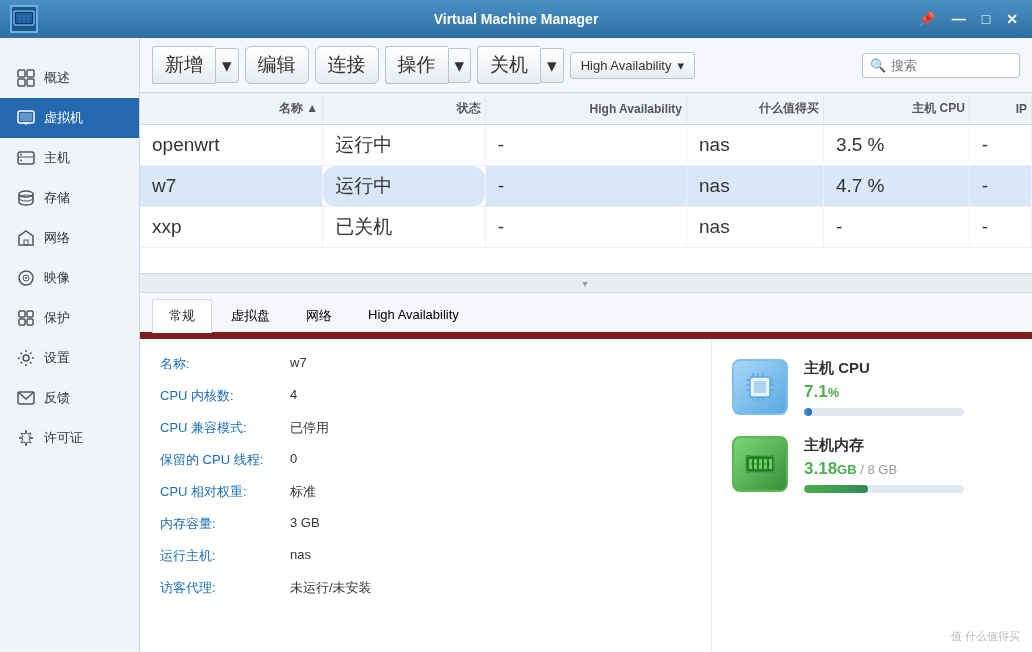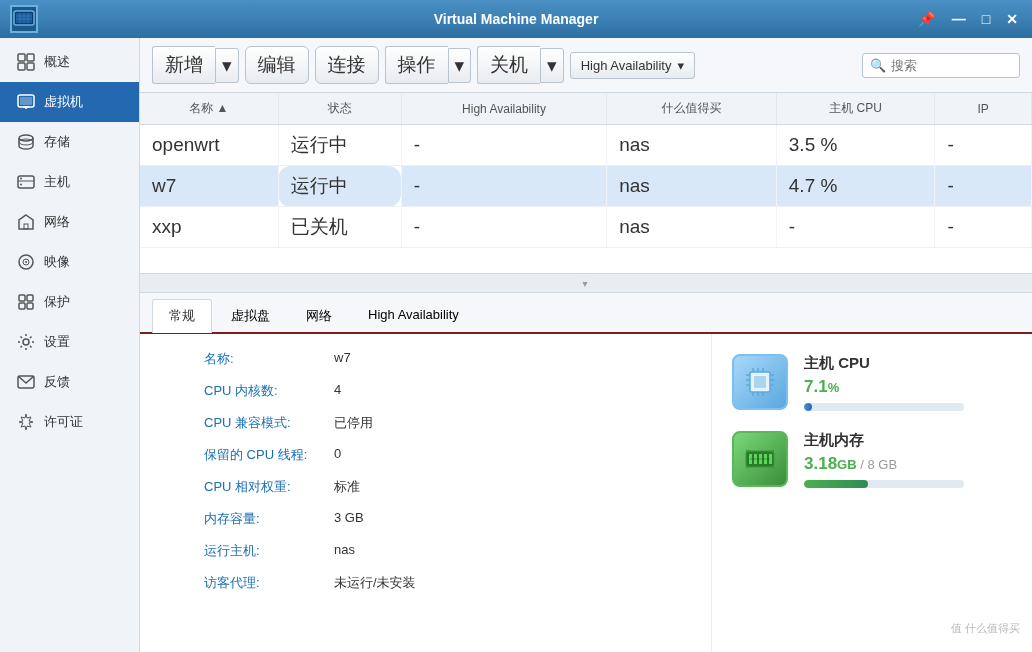--- a/index.html
+++ b/index.html
@@ -48,21 +48,21 @@
       overflow: hidden;
     }
 
     
     .sidebar {
       width: 140px;
       background: #f0f4f8;
       border-right: 1px solid #d0d8e0;
       display: flex;
       flex-direction: column;
-      padding-top: 4px;
+      padding-top: 20px;
     }
     .sidebar-item {
       display: flex;
       align-items: center;
       padding: 10px 16px;
       cursor: pointer;
       color: #333;
       gap: 8px;
       font-size: 13px;
     }
@@ -153,23 +153,23 @@
       min-height: 180px;
     }
     .vm-table {
       width: 100%;
       border-collapse: collapse;
     }
     .vm-table th {
       background: #f0f4f8;
       border-bottom: 1px solid #d0d8e0;
       border-right: 1px solid #e0e8f0;
-      padding: 7px 26px;
-      text-align: center;
-      font-weight: normal;
+      padding: 7px 4px;
+      text-align: right;
+      font-weight: bold;
       color: #555;
       font-size: 12px;
     }
     .vm-table td {
       padding: 7px 12px;
       border-bottom: 1px solid #edf0f5;
       border-right: 1px solid #f0f4f8;
       font-size: 19px;
       color: #333;
     }
@@ -197,21 +197,21 @@
     
     .detail-area {
       flex: 1;
       background: white;
       display: flex;
       flex-direction: column;
       overflow: hidden;
     }
     .detail-tabs {
       display: flex;
-      border-bottom: 2px solid #7f1d1d;
+      border-bottom: 7px solid #7f1d1d;
       background: #f5f7fa;
       padding: 0 12px;
       padding-top: 6px;
     }
     .detail-tab {
       padding: 7px 16px;
       cursor: pointer;
       font-size: 13px;
       color: #000000;
       border: 1px solid transparent;
@@ -235,21 +235,20 @@
     .detail-left {
       flex: 1;
       padding: 16px 20px;
       border-right: 1px solid #e8edf2;
       overflow-y: auto;
     }
     .detail-row {
       display: flex;
       margin-bottom: 14px;
       align-items: flex-start;
-      margin-left: 44px;
     }
     .detail-label {
       color: #1a6fb5;
       width: 130px;
       flex-shrink: 0;
       font-size: 13px;
     }
     .detail-value {
       color: #333;
       font-size: 13px;
@@ -322,21 +321,21 @@
       border-radius: 8px;
       background: linear-gradient(135deg, #7ad878, #3a8e3a);
       display: flex;
       align-items: center;
       justify-content: center;
       border: 2px solid #5ab858;
     }
 
     .watermark {
       position: fixed;
-      bottom: 16px;
+      bottom: 8px;
       right: 12px;
       color: #bbb;
       font-size: 11px;
     }
   </style>
 </head>
 <body>
 
 <div class="titlebar">
   <div class="titlebar-logo">
@@ -380,37 +379,37 @@
           <rect x="3" y="4" width="12" height="8" rx="1" fill="white" opacity="0.3"></rect>
           <line x1="6" y1="14" x2="12" y2="14" stroke="white" stroke-width="1.5"></line>
           <line x1="9" y1="14" x2="9" y2="16" stroke="white" stroke-width="1.5"></line>
         </svg>
       </span>
       <span>虚拟机</span>
     </div>
     <div class="sidebar-item">
       <span class="sidebar-icon">
         <svg width="18" height="18" viewBox="0 0 18 18" fill="none">
-          <ellipse cx="9" cy="5" rx="7" ry="3" stroke="#555" stroke-width="1.5" fill="none"></ellipse>
-          <path d="M2 5 v8 c0 1.5 3 3 7 3 s7-1.5 7-3 V5" stroke="#555" stroke-width="1.5" fill="none"></path>
-          <ellipse cx="9" cy="9" rx="7" ry="3" stroke="#555" stroke-width="1" fill="none"></ellipse>
-        </svg>
-      </span>
-      <span>存储</span>
-    </div>
-    <div class="sidebar-item">
-      <span class="sidebar-icon">
-        <svg width="18" height="18" viewBox="0 0 18 18" fill="none">
           <rect x="1" y="3" width="16" height="12" rx="2" stroke="#555" stroke-width="1.5" fill="none"></rect>
           <line x1="1" y1="8" x2="17" y2="8" stroke="#555" stroke-width="1"></line>
           <circle cx="4" cy="5.5" r="1" fill="#555"></circle>
           <circle cx="4" cy="11.5" r="1" fill="#555"></circle>
         </svg>
       </span>
       <span>主机</span>
+    </div>
+    <div class="sidebar-item">
+      <span class="sidebar-icon">
+        <svg width="18" height="18" viewBox="0 0 18 18" fill="none">
+          <ellipse cx="9" cy="5" rx="7" ry="3" stroke="#555" stroke-width="1.5" fill="none"></ellipse>
+          <path d="M2 5 v8 c0 1.5 3 3 7 3 s7-1.5 7-3 V5" stroke="#555" stroke-width="1.5" fill="none"></path>
+          <ellipse cx="9" cy="9" rx="7" ry="3" stroke="#555" stroke-width="1" fill="none"></ellipse>
+        </svg>
+      </span>
+      <span>存储</span>
     </div>
     <div class="sidebar-item">
       <span class="sidebar-icon">
         <svg width="18" height="18" viewBox="0 0 18 18" fill="none">
           <path d="M9 2 L16 7 L16 16 L2 16 L2 7 Z" stroke="#555" stroke-width="1.5" fill="none"></path>
           <rect x="7" y="11" width="4" height="5" stroke="#555" stroke-width="1" fill="none"></rect>
         </svg>
       </span>
       <span>网络</span>
     </div>

